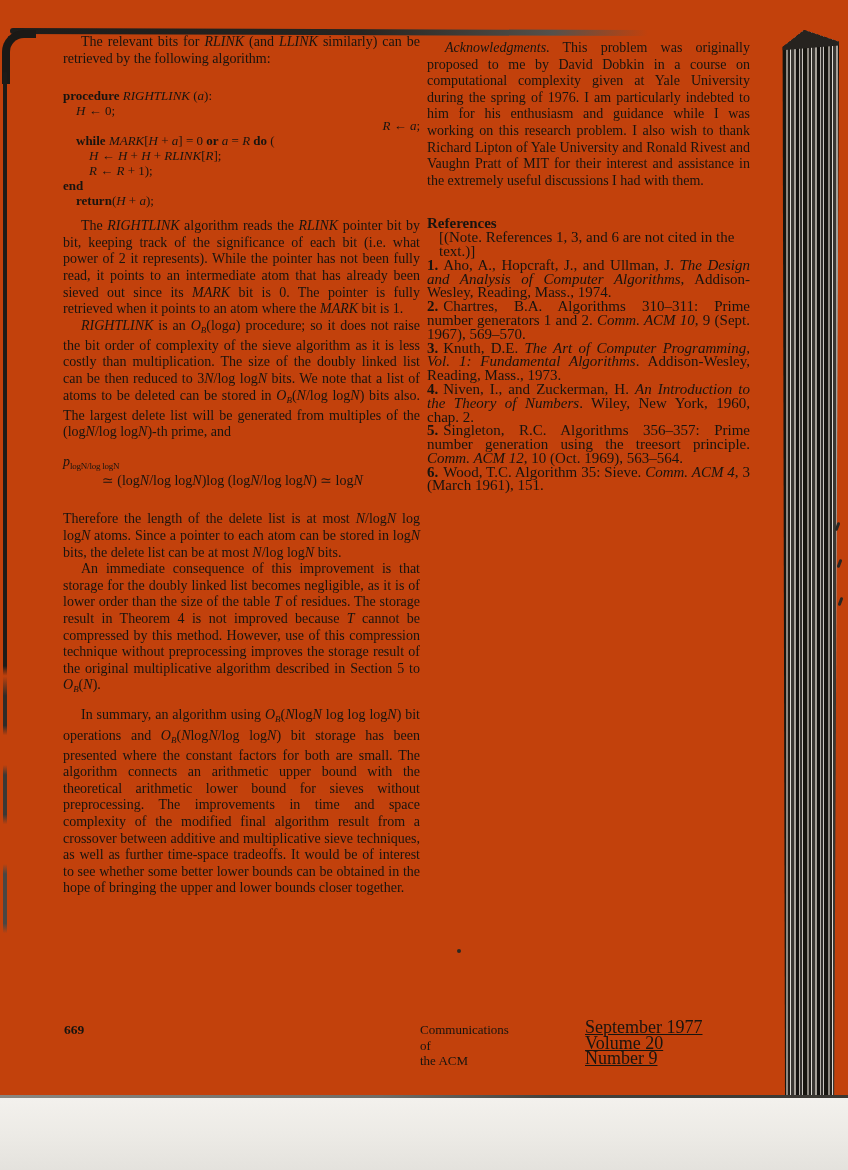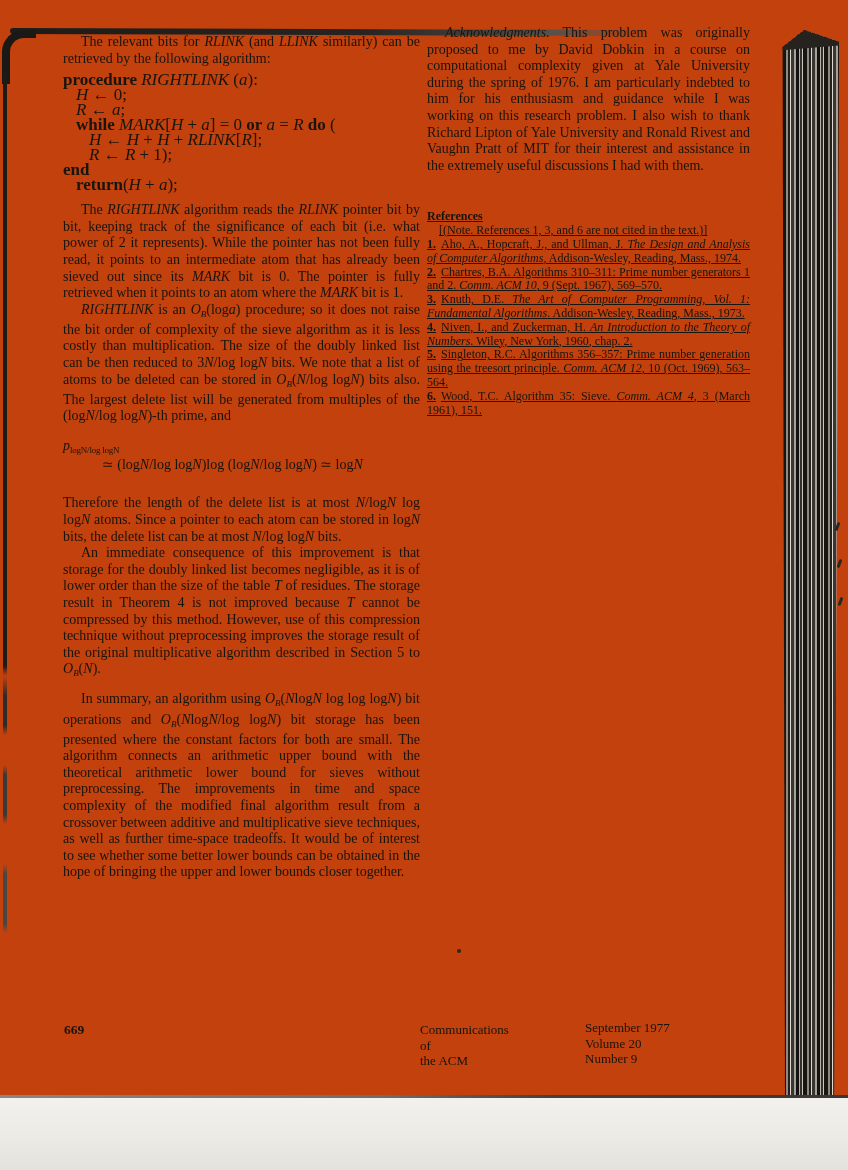--- a/index.html
+++ b/index.html
@@ -27,38 +27,38 @@
   .bottom-line{position:absolute;left:0;top:1095px;width:848px;height:3px;
     background:linear-gradient(90deg,#8a8680 0%,#706c66 45%,#44413c 65%,#3a3732 100%);}
   .desk{position:absolute;left:0;top:1098px;width:848px;height:72px;
     background:linear-gradient(180deg,#f3f1ed 0%,#eceae5 55%,#e4e2dd 100%);}
   .speck{position:absolute;background:#2a2723;border-radius:50%;width:4px;height:4px;}
   .tick{position:absolute;width:3px;height:9px;background:#2a2723;border-radius:2px;transform:rotate(20deg);}
 
   
   .col{position:absolute;text-align:justify;font-size:14px;line-height:16.6px;}
   .col-left{left:63px;top:34px;width:357px;}
-  .col-right{left:427px;top:25px;width:323px;}
+  .col-right{left:427px;top:40px;width:323px;}
   p{margin:0;}
   p.ind{text-indent:18px;}
 
-  .codeblock{margin:5px 0 10px;font-size:17px;line-height:15px;text-align:left;}
+  .codeblock{margin:21px 0 10px;font-size:13px;line-height:15px;text-align:left;}
   .formula{margin:13px 0 22px;font-size:14px;line-height:16px;text-align:left;}
   .section-heading{margin:26px 0 0;font-weight:700;font-size:14.5px;text-align:left;}
   .after-heading{margin-top:10px;}
 
-  .refs{margin-top:36px;font-size:12px;line-height:13.8px;text-decoration:underline;}
+  .refs{margin-top:28px;font-size:15px;line-height:13.8px;}
   .refs-heading{font-weight:700;text-align:left;}
   .ref-note{text-align:left;padding-left:12px;}
   .ref-entry{text-align:justify;}
 
   
   .page-num{position:absolute;left:64px;top:1022px;font-weight:700;font-size:13.5px;}
   .journal{position:absolute;left:420px;top:1022px;font-size:13px;line-height:15.6px;}
-  .issue{position:absolute;left:585px;top:1020px;font-size:13px;line-height:15.6px;}
+  .issue{position:absolute;left:585px;top:1020px;font-size:18px;line-height:15.6px;text-decoration:underline;}
 
   
   .rs-n{}
   .rs-i{font-style:italic;}
   .rs-b{font-weight:700;}
   .rs-bn{font-weight:700;margin-right:5px;}
   .rs-sub{font-size:64%;vertical-align:-0.28em;letter-spacing:-0.2px;}
   .rs-isub{font-size:64%;vertical-align:-0.28em;font-style:italic;}
 </style>
 </head>
@@ -75,21 +75,21 @@
   <div class="speck" style="left:457px;top:949px;"></div>
   <div class="tick" style="left:836px;top:522px;"></div>
   <div class="tick" style="left:838px;top:559px;"></div>
   <div class="tick" style="left:839px;top:597px;"></div>
 
   <div class="col col-left">
     <p class="ind"><span class="rs-n">The relevant bits for </span><span class="rs-i">RLINK</span><span class="rs-n"> (and </span><span class="rs-i">LLINK</span><span class="rs-n"> similarly) can be retrieved by the following algorithm:</span></p>
     <div class="codeblock">
         <div class="code-line"><span class="rs-b">procedure </span><span class="rs-i">RIGHTLINK</span><span class="rs-n"> (</span><span class="rs-i">a</span><span class="rs-n">):</span></div>
         <div class="code-line" style="padding-left: 13px;"><span class="rs-i">H</span><span class="rs-n"> ← 0;</span></div>
-        <div class="code-line" style="padding-left: 13px;"><span class="rs-i">R</span><span class="rs-n"> ← </span><span class="rs-i">a</span><span class="rs-n">;</span></div>
+        <div class="code-line" style="padding-left: 13px; text-align: right;"><span class="rs-i">R</span><span class="rs-n"> ← </span><span class="rs-i">a</span><span class="rs-n">;</span></div>
         <div class="code-line" style="padding-left: 13px;"><span class="rs-b">while </span><span class="rs-i">MARK</span><span class="rs-n">[</span><span class="rs-i">H</span><span class="rs-n"> + </span><span class="rs-i">a</span><span class="rs-n">] = 0 </span><span class="rs-b">or</span><span class="rs-n"> </span><span class="rs-i">a</span><span class="rs-n"> = </span><span class="rs-i">R</span><span class="rs-n"> </span><span class="rs-b">do</span><span class="rs-n"> (</span></div>
         <div class="code-line" style="padding-left: 26px;"><span class="rs-i">H</span><span class="rs-n"> ← </span><span class="rs-i">H</span><span class="rs-n"> + </span><span class="rs-i">H</span><span class="rs-n"> + </span><span class="rs-i">RLINK</span><span class="rs-n">[</span><span class="rs-i">R</span><span class="rs-n">];</span></div>
         <div class="code-line" style="padding-left: 26px;"><span class="rs-i">R</span><span class="rs-n"> ← </span><span class="rs-i">R</span><span class="rs-n"> + 1);</span></div>
         <div class="code-line"><span class="rs-b">end</span></div>
         <div class="code-line" style="padding-left: 13px;"><span class="rs-b">return</span><span class="rs-n">(</span><span class="rs-i">H</span><span class="rs-n"> + </span><span class="rs-i">a</span><span class="rs-n">);</span></div>
       </div>
     <p class="ind"><span class="rs-n">The </span><span class="rs-i">RIGHTLINK</span><span class="rs-n"> algorithm reads the </span><span class="rs-i">RLINK</span><span class="rs-n"> pointer bit by bit, keeping track of the significance of each bit (i.e. what power of 2 it represents). While the pointer has not been fully read, it points to an intermediate atom that has already been sieved out since its </span><span class="rs-i">MARK</span><span class="rs-n"> bit is 0. The pointer is fully retrieved when it points to an atom where the </span><span class="rs-i">MARK</span><span class="rs-n"> bit is 1.</span></p>
     <p class="ind"><span class="rs-i">RIGHTLINK</span><span class="rs-n"> is an </span><span class="rs-i">O</span><span class="rs-isub">B</span><span class="rs-n">(log</span><span class="rs-i">a</span><span class="rs-n">) procedure; so it does not raise the bit order of complexity of the sieve algorithm as it is less costly than multiplication. The size of the doubly linked list can be then reduced to 3</span><span class="rs-i">N</span><span class="rs-n">/log log</span><span class="rs-i">N</span><span class="rs-n"> bits. We note that a list of atoms to be deleted can be stored in </span><span class="rs-i">O</span><span class="rs-isub">B</span><span class="rs-n">(</span><span class="rs-i">N</span><span class="rs-n">/log log</span><span class="rs-i">N</span><span class="rs-n">) bits also. The largest delete list will be generated from multiples of the (log</span><span class="rs-i">N</span><span class="rs-n">/log log</span><span class="rs-i">N</span><span class="rs-n">)-th prime, and</span></p>
     <div class="formula">
         <div class="formula-line"><span class="rs-i">p</span><span class="rs-sub">logN/log logN</span></div>

